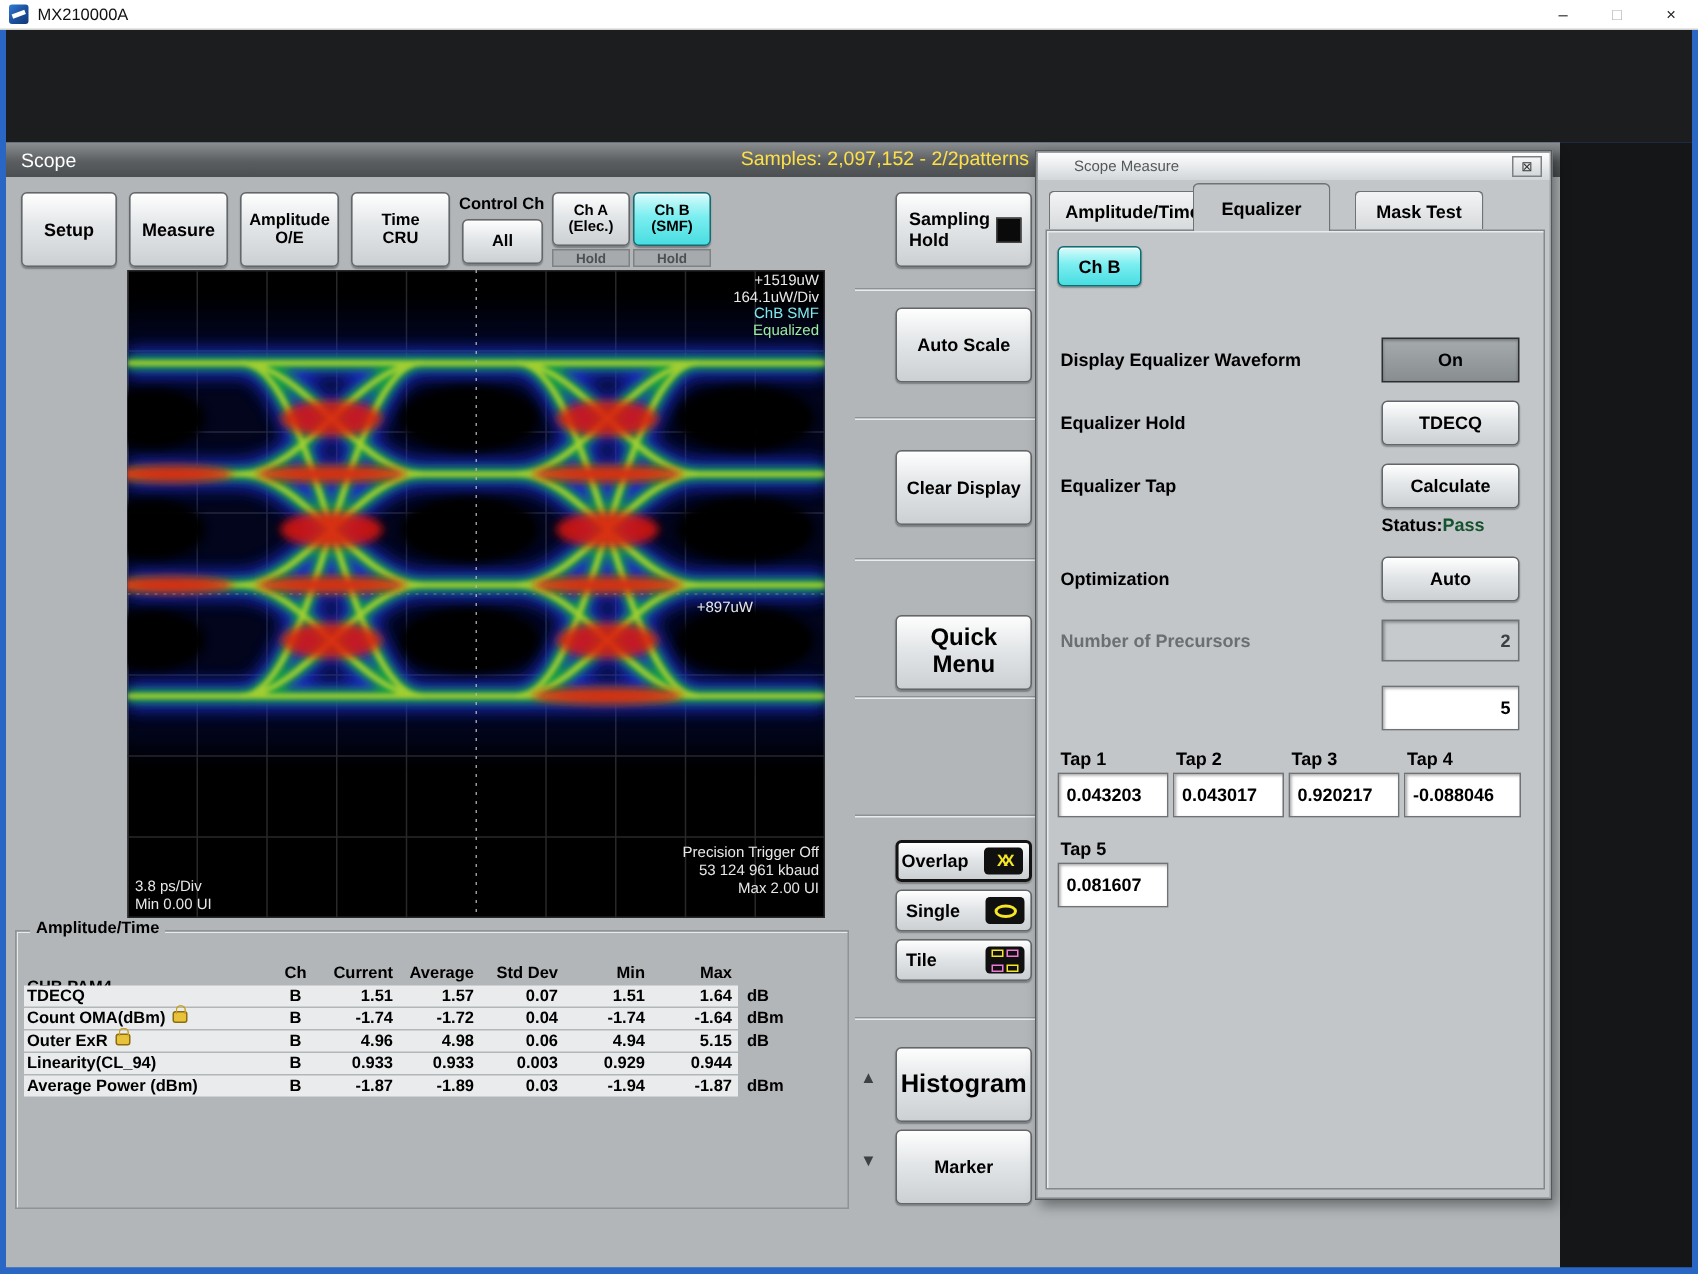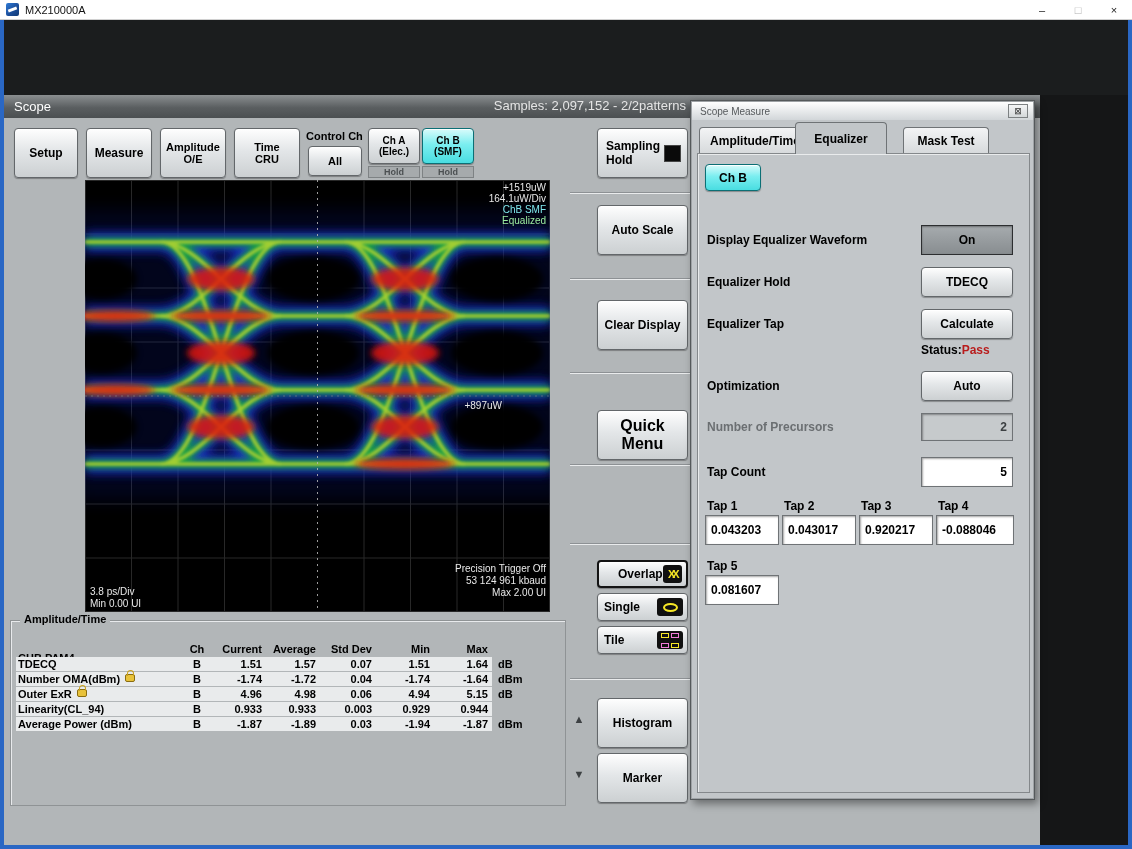--- a/index.html
+++ b/index.html
@@ -54,21 +54,21 @@
   .mrow{display:grid;grid-template-columns:168px 30px 52px 54px 56px 58px 58px 44px;height:14px;margin-bottom:1px;font-size:11px;font-weight:bold;color:#000}
   .mrow .c{background:#e9ebec;display:flex;align-items:center;justify-content:flex-end;padding-right:4px}
   .mrow .name{justify-content:flex-start;padding-left:2px}
   .mrow .chc{justify-content:center}
   .mrow .unit{background:transparent;justify-content:flex-start;padding-left:6px}
   .mhead .c{background:transparent}
   .lock{display:inline-block;width:10px;height:8px;background:#e8c23a;border:1px solid #8a6d10;border-radius:2px;position:relative;margin-left:5px;top:-1px}
   .lock::before{content:"";position:absolute;left:1px;top:-5px;width:5px;height:5px;border:1.5px solid #c9a11d;border-bottom:none;border-radius:4px 4px 0 0}
   
   .dialog{left:690px;top:100px;width:345px;height:700px;background:#c2c6c9;border:1px solid #55595b;box-shadow:0 0 0 1px #9ea2a5 inset,3px 4px 8px rgba(0,0,0,.4);z-index:20}
-  .dtitle{position:absolute;left:1px;top:1px;right:1px;height:18px;background:linear-gradient(180deg,#ffffff,#d2d6d9);display:flex;align-items:center;font-size:10px;color:#55595c;padding-left:8px}
+  .dtitle{position:absolute;left:1px;top:1px;right:1px;height:18px;background:linear-gradient(180deg,#ffffff,#d2d6d9);display:flex;align-items:center;font-size:10px;color:#55595c;padding-left:24px}
   .dwinbtn{position:absolute;right:5px;top:2px;width:20px;height:14px;background:linear-gradient(180deg,#f4f5f6,#d4d8da);border:1px solid #7d8183;font-size:9px;color:#333;display:flex;align-items:center;justify-content:center}
   .tab{position:absolute;background:linear-gradient(180deg,#f3f4f5,#d7dadc);border:1px solid #6f7376;border-bottom:none;border-radius:4px 4px 0 0;font-weight:bold;font-size:12px;color:#000;display:flex;align-items:center;justify-content:center;z-index:21}
   .tab.active{background:#c2c6c9;z-index:23}
   .pane{position:absolute;left:6px;top:52px;width:333px;height:640px;background:#c2c6c9;border:1px solid #84888b;box-shadow:inset 1px 1px 0 #e9ebec;z-index:22}
   .dlbl{position:absolute;font-size:12px;font-weight:bold;color:#000;display:flex;align-items:center;z-index:24}
   .dlbl.disabled{color:#6b6f72}
   .dbtn{position:absolute;width:92px;height:30px;z-index:24}
   .dbtn-on{background:linear-gradient(180deg,#a6abae,#888d90);border:1px solid #2c2e30;box-shadow:inset 0 1px 2px rgba(0,0,0,.35);display:flex;align-items:center;justify-content:center;font-weight:bold;font-size:12px}
   .fld{position:absolute;background:#fff;border:1px solid #6f7376;box-shadow:inset 1px 1px 2px rgba(0,0,0,.35);font-size:12px;font-weight:bold;color:#000;display:flex;align-items:center;padding:0 5px;z-index:24}
   .fld.disabled{background:#c6cacc;color:#3c4042;justify-content:flex-end}
@@ -121,21 +121,21 @@
   <span>Scope</span>
 </div>
 <div class="abs fkey" style="top:648px"></div>
 <div class="abs fkey" style="top:715px"></div>
 <div class="abs fkey" style="top:782px"></div>
 
 <div class="abs main"></div>
 <div class="abs scopehdr">
   <span style="padding-left:10px">Scope</span>
 </div>
-<div class="abs" style="left:400px;top:98px;width:286px;text-align:right;color:#e5e5e5;font-size:13px;z-index:6">Samples: 2,097,152 - 2/2patterns</div>
+<div class="abs" style="left:400px;top:98px;width:286px;text-align:right;color:#fde047;font-size:13px;z-index:6">Samples: 2,097,152 - 2/2patterns</div>
 
 <div class="abs bl" style="left:14px;top:128px;width:64px;height:50px;font-size:12px">
     <span class="pre">Setup</span>
   </div>
 <div class="abs bl" style="left:86px;top:128px;width:66px;height:50px;font-size:12px">
     <span class="pre">Measure</span>
   </div>
 <div class="abs bl" style="left:160px;top:128px;width:66px;height:50px;font-size:11px">
     <span class="pre">Amplitude
 O/E</span>
@@ -260,21 +260,21 @@
 <div class="abs groove" style="top:278px"></div>
 <div class="abs bl sidebtn" style="top:300px;height:50px;font-size:12px">
     <span>Clear Display</span>
   </div>
 <div class="abs groove" style="top:372px"></div>
 <div class="abs bl sidebtn" style="top:410px;height:50px;font-size:16px">
     <span>Quick Menu</span>
   </div>
 <div class="abs groove" style="top:464px"></div>
 <div class="abs groove" style="top:543px"></div>
-<div class="abs bl sidebtn" style="top:560px;height:28px;font-size:12px;justify-content:flex-start;padding:0 4px 0 19px;border:2px solid #141414">
+<div class="abs bl sidebtn" style="top:560px;height:28px;font-size:12px;justify-content:flex-start;padding:0 4px 0 2px;border:2px solid #141414">
   <span>Overlap</span>
   <span class="eyeicon" style="margin-left:auto;letter-spacing:-3px">XX</span>
 </div>
 <div class="abs bl sidebtn" style="top:593px;height:28px;font-size:12px;justify-content:flex-start;padding:0 4px 0 6px">
   <span>Single</span>
   <span class="eyeicon" style="margin-left:auto">
       <span style="width:15px;height:9px;border:2px solid #f5e626;border-radius:50%"></span>
     </span>
 </div>
 <div class="abs bl sidebtn" style="top:626px;height:28px;font-size:12px;justify-content:flex-start;padding:0 4px 0 6px">
@@ -283,21 +283,21 @@
       <span style="width:8px;height:5px;border:1px solid #f5e626"></span>
       <span style="width:8px;height:5px;border:1px solid #f07ad8"></span>
       <span style="width:8px;height:5px;border:1px solid #f07ad8"></span>
       <span style="width:8px;height:5px;border:1px solid #f5e626"></span>
     </span>
 </div>
 <div class="abs groove" style="top:678px"></div>
 <div class="abs mini" style="left:568px;top:708px">
     <span>▲</span>
   </div>
-<div class="abs bl sidebtn" style="top:698px;height:50px;font-size:12px">
+<div class="abs bl sidebtn" style="top:698px;height:50px;font-size:17px">
     <span>Histogram</span>
   </div>
 <div class="abs mini" style="left:568px;top:763px">
     <span>▼</span>
   </div>
 <div class="abs bl sidebtn" style="top:753px;height:50px;font-size:12px">
     <span>Marker</span>
   </div>
 
 <div class="abs fieldset"></div>
@@ -319,21 +319,21 @@
     <span class="c chc">B</span>
     <span class="c">1.51</span>
     <span class="c">1.57</span>
     <span class="c">0.07</span>
     <span class="c">1.51</span>
     <span class="c">1.64</span>
     <span class="c unit">dB</span>
   </div>
   <div class="mrow">
     <span class="c name">
-        <span>Number OMA(dBm)</span>
+        <span>Count OMA(dBm)</span>
         <span class="lock"></span>
       </span>
     <span class="c chc">B</span>
     <span class="c">-1.74</span>
     <span class="c">-1.72</span>
     <span class="c">0.04</span>
     <span class="c">-1.74</span>
     <span class="c">-1.64</span>
     <span class="c unit">dBm</span>
   </div>
@@ -404,32 +404,31 @@
       <span>TDECQ</span>
     </div>
 
   <div class="dlbl" style="left:16px;top:208px;width:215px;height:30px">Equalizer Tap</div>
   <div class="dbtn bl" style="left:230px;top:208px;font-size:12px">
       <span>Calculate</span>
     </div>
 
   <div class="dlbl" style="left:230px;top:241px;height:16px">
     <span>Status:</span>
-    <span style="color:#b91c1c">Pass</span>
+    <span style="color:#14532d">Pass</span>
   </div>
 
   <div class="dlbl" style="left:16px;top:270px;width:215px;height:30px">Optimization</div>
   <div class="dbtn bl" style="left:230px;top:270px;font-size:12px">
       <span>Auto</span>
     </div>
 
   <div class="dlbl disabled" style="left:16px;top:312px;width:215px;height:28px">Number of Precursors</div>
   <div class="fld disabled" style="left:230px;top:312px;width:92px;height:28px">2</div>
 
-  <div class="dlbl" style="left:16px;top:356px;width:215px;height:30px">Tap Count</div>
   <div class="fld right" style="left:230px;top:356px;width:92px;height:30px">
       <span>5</span>
     </div>
 
   <div class="dlbl" style="left:16px;top:398px;height:14px">Tap 1</div>
   <div class="dlbl" style="left:93px;top:398px;height:14px">Tap 2</div>
   <div class="dlbl" style="left:170px;top:398px;height:14px">Tap 3</div>
   <div class="dlbl" style="left:247px;top:398px;height:14px">Tap 4</div>
   <div class="fld" style="left:14px;top:414px;width:74px;height:30px">
       <span>0.043203</span>

